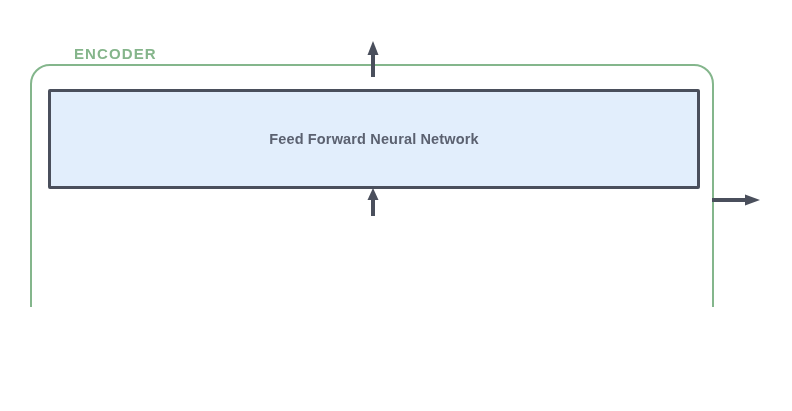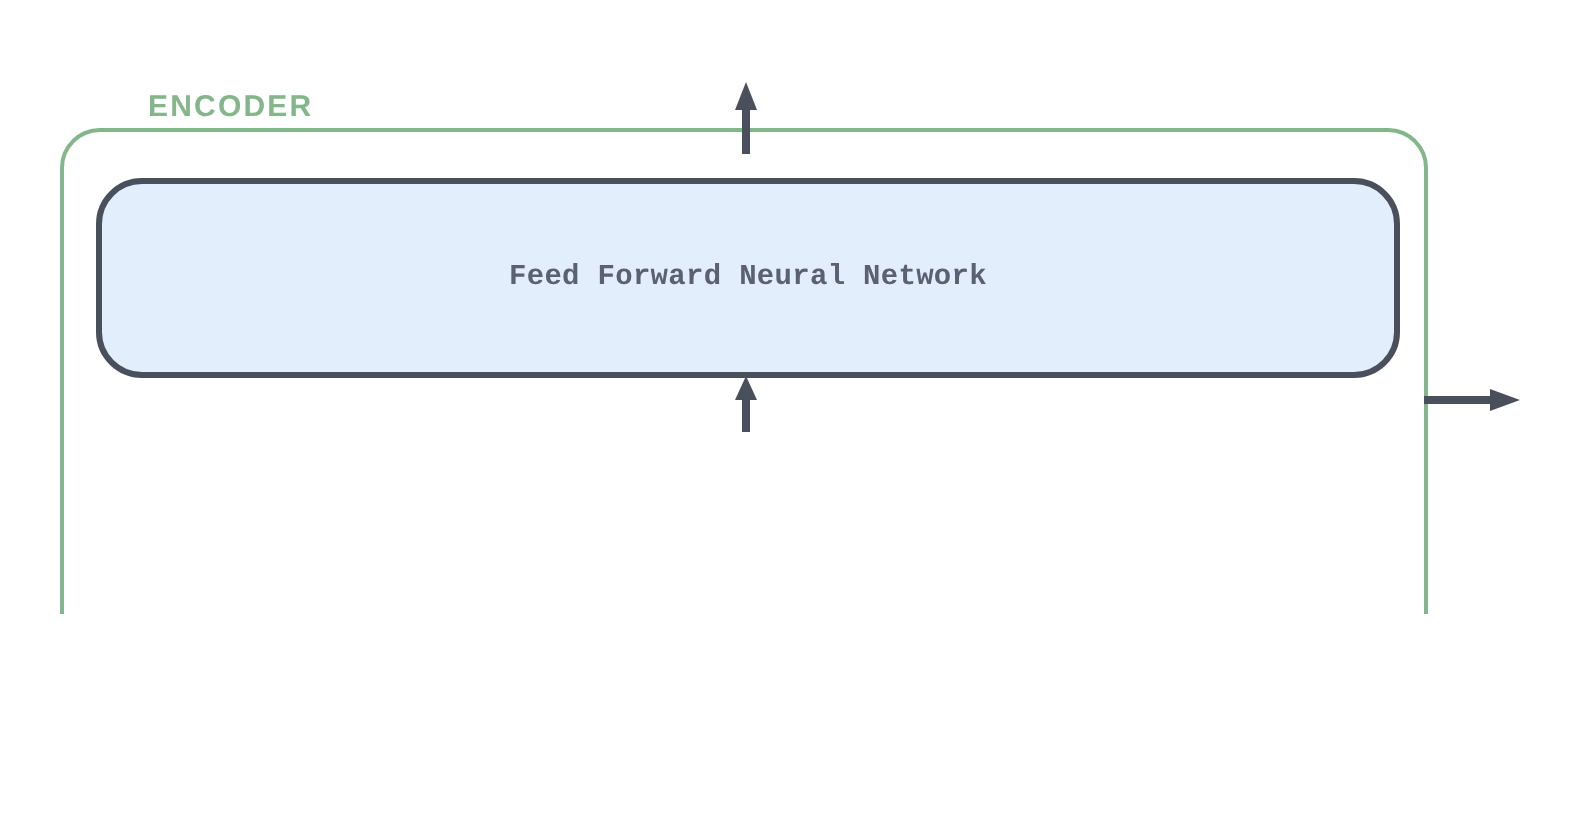--- a/index.html
+++ b/index.html
@@ -41,25 +41,24 @@
     color: #85b58b;
     white-space: nowrap;
     line-height: 1;
   }
 
   
   .layer-box {
     position: absolute;
     box-sizing: border-box;
     border: 3px solid #4a4f5c;
-    border-radius: 23px;
+    border-radius: 2px;
     display: flex;
     align-items: center;
     justify-content: center;
-    font-family: Liberation Mono, monospace;
   }
   .layer-label {
     font-size: 14.5px;
     font-weight: 600;
     color: #5b6170;
     letter-spacing: 0.15px;
     white-space: nowrap;
   }
 
   .ffnn-box {

